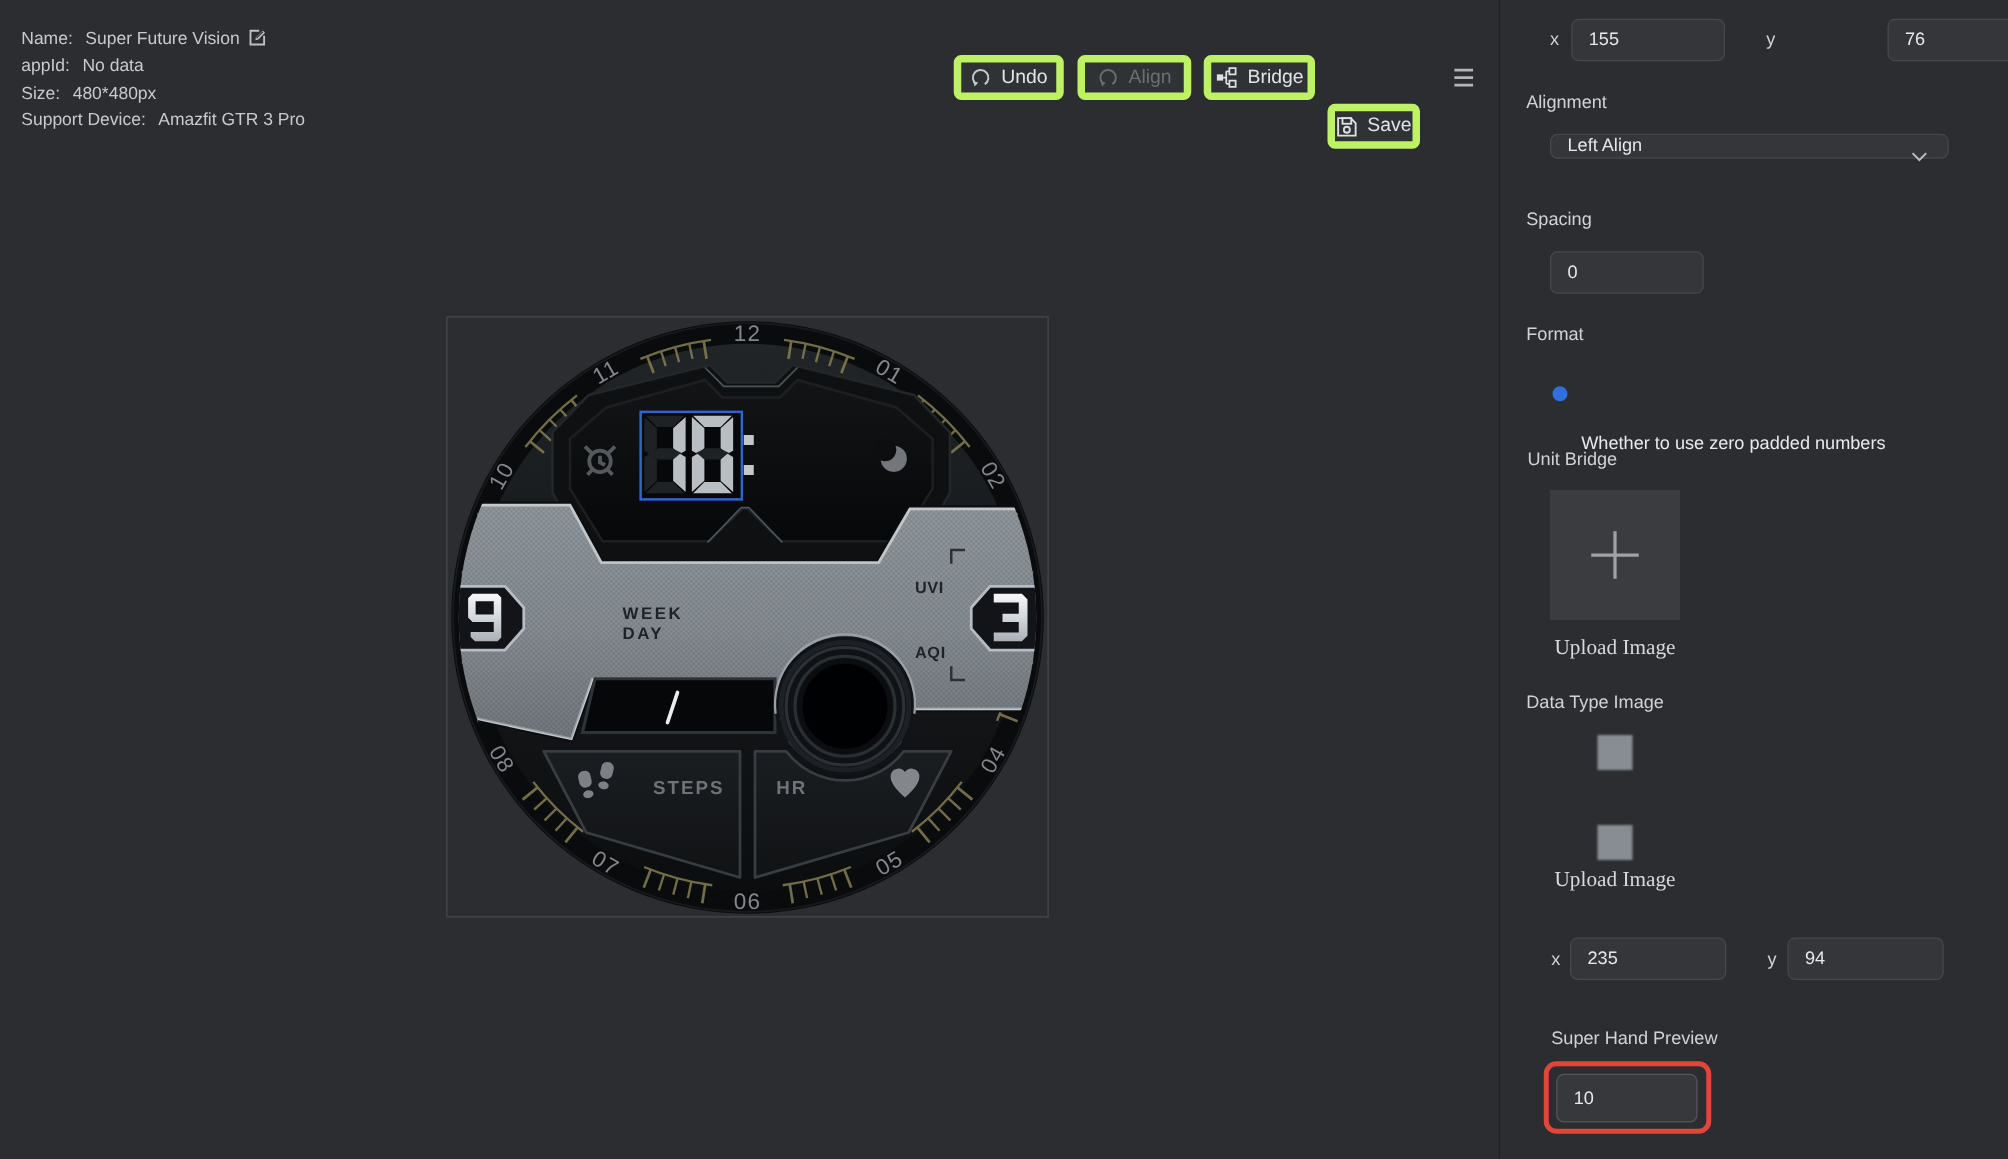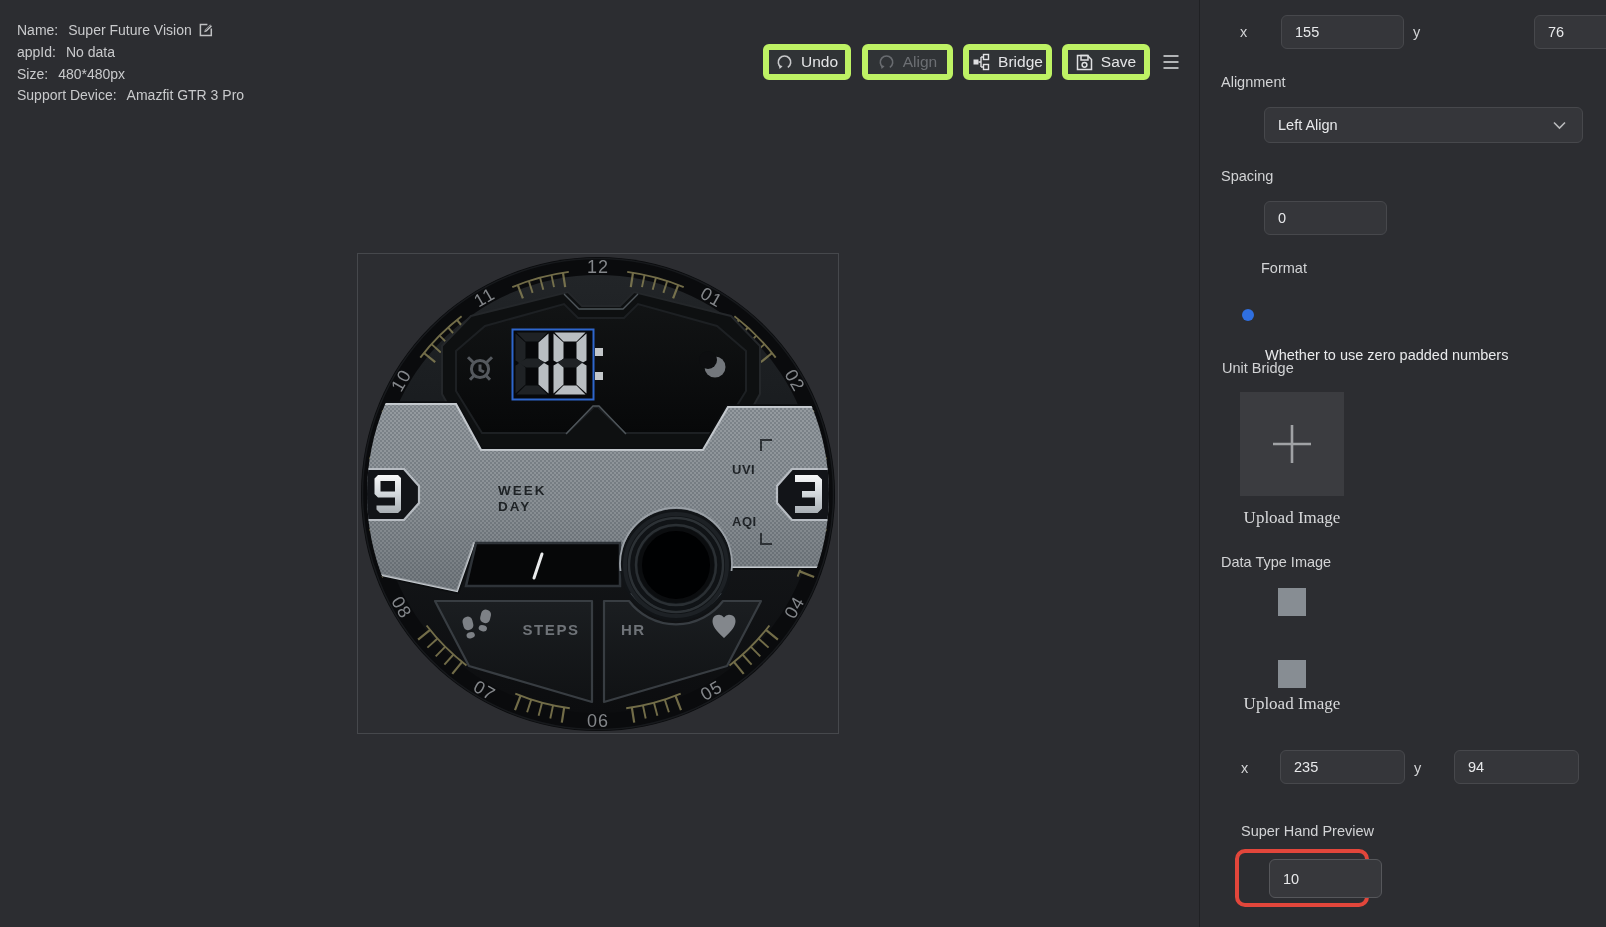--- a/index.html
+++ b/index.html
@@ -6,21 +6,21 @@
   html,body { width:1606px; height:927px; overflow:hidden; background:#2c2d31; font-family:"Liberation Sans", sans-serif; }
   .abs { position:absolute; }
   
   .info { position:absolute; left:17px; top:20px; color:#c9cacc; font-size:14px; line-height:21.8px; }
   .info .sep { display:inline-block; width:10px; }
   
   .btn { position:absolute; top:44px; height:36px; background:#303336; border:6px solid #bef264; border-radius:6px; color:#e4e5e7; font-size:15.5px; display:flex; align-items:center; justify-content:center; gap:8px; }
   .btn.disabled { color:#6c6f73; }
   
   .rp-label { position:absolute; color:#d2d3d5; font-size:14.5px; }
-  .inp { position:absolute; background:#35363a; border:1px solid #47484c; border-radius:6px; color:#e8e9eb; font-size:14.5px; display:flex; align-items:center; padding-left:13px;margin-left:24px; }
+  .inp { position:absolute; background:#35363a; border:1px solid #47484c; border-radius:6px; color:#e8e9eb; font-size:14.5px; display:flex; align-items:center; padding-left:13px; }
   .serif { font-family:"Liberation Serif", serif; }
 </style>
 </head>
 <body>
 
 <div class="info">
   <div>Name:<span class="sep"></span>Super Future Vision
     <svg width="14" height="14" viewBox="0 0 14 14" style="vertical-align:-2px;margin-left:3px">
       <path d="M12.3 5.6 V12.6 H1.4 V1.6 H8.4" fill="none" stroke="#bfc0c2" stroke-width="1.5"></path>
       <path d="M5.2 9.2 L5.9 6.7 L11.2 1.4 L13.0 3.2 L7.7 8.5 Z" fill="#bfc0c2"></path>
@@ -48,21 +48,21 @@
 </div>
 <div class="btn" style="left:963px;width:89px;">
   <svg width="18" height="18" viewBox="0 0 18 18">
     <rect x="1.5" y="6.5" width="5" height="5" fill="#dfe0e2"></rect>
     <rect x="11.5" y="1.5" width="5" height="5" fill="none" stroke="#dfe0e2" stroke-width="1.4"></rect>
     <rect x="11.5" y="11.5" width="5" height="5" fill="none" stroke="#dfe0e2" stroke-width="1.4"></rect>
     <path d="M6.5 9 H9 M9 4 H11.5 M9 14 H11.5 M9 4 V14" stroke="#dfe0e2" stroke-width="1.4" fill="none"></path>
   </svg>
   <span>Bridge</span>
 </div>
-<div class="btn" style="left:1062px;width:88px;">
+<div class="btn" style="left:1062px;width:74px;margin-top:39px;">
   <svg width="17" height="17" viewBox="0 0 17 17">
     <path d="M1.5 1.5 H11.5 L15.5 5.5 V15.5 H1.5 Z" fill="none" stroke="#dfe0e2" stroke-width="1.5"></path>
     <rect x="5" y="1.5" width="7" height="4.5" fill="none" stroke="#dfe0e2" stroke-width="1.5"></rect>
     <circle cx="8.5" cy="10.8" r="2.4" fill="none" stroke="#dfe0e2" stroke-width="1.5"></circle>
   </svg>
   <span>Save</span>
 </div>
 <svg class="abs" style="left:1163px;top:54px;" width="16" height="16" viewBox="0 0 16 16">
   <path d="M0.5 2 H15.5 M0.5 8 H15.5 M0.5 14 H15.5" stroke="#b2b4b6" stroke-width="2.2"></path>
 </svg>
@@ -263,30 +263,30 @@
     </svg></div>
 
 <div class="abs" style="left:1199px;top:0;width:1px;height:927px;background:#202124;"></div>
 
 <div class="rp-label" style="left:1240px;top:24px;">x</div>
 <div class="inp" style="left:1257px;top:15px;width:123px;height:34px;">155</div>
 <div class="rp-label" style="left:1413px;top:24px;">y</div>
 <div class="inp" style="left:1510px;top:15px;width:124px;height:34px;">76</div>
 
 <div class="rp-label" style="left:1221px;top:74px;">Alignment</div>
-<div class="inp" style="left:1240px;top:107px;width:319px;height:36px;">Left Align
+<div class="inp" style="left:1240px;top:107px;width:319px;height:20px;">Left Align
   <svg class="abs" style="right:16px;top:13px;" width="13" height="9" viewBox="0 0 13 9">
       <path d="M1 1.5 L6.5 7 L12 1.5" fill="none" stroke="#b9babc" stroke-width="1.6"></path>
     </svg>
 </div>
 
 <div class="rp-label" style="left:1221px;top:168px;">Spacing</div>
 <div class="inp" style="left:1240px;top:201px;width:123px;height:34px;">0</div>
 
-<div class="rp-label" style="left:1221px;top:260px;margin-left:40px;">Format</div>
+<div class="rp-label" style="left:1221px;top:260px;">Format</div>
 <div class="abs" style="left:1242px;top:309px;width:12px;height:12px;border-radius:50%;background:#2f6fe0;"></div>
 <div class="rp-label" style="left:1265px;top:307px;color:#e9eaec;margin-top:40px;">Whether to use zero padded numbers</div>
 
 <div class="rp-label" style="left:1222px;top:360px;">Unit Bridge</div>
 <div class="abs" style="left:1240px;top:392px;width:104px;height:104px;background:#3b3c40;">
   <svg width="104" height="104">
       <path d="M52 33 V71 M33 52 H71" stroke="#a0a2a5" stroke-width="2.6"></path>
     </svg>
 </div>
 <div class="abs serif" style="left:1240px;top:508px;width:104px;text-align:center;color:#d8d9db;font-size:17px;">Upload Image</div>

